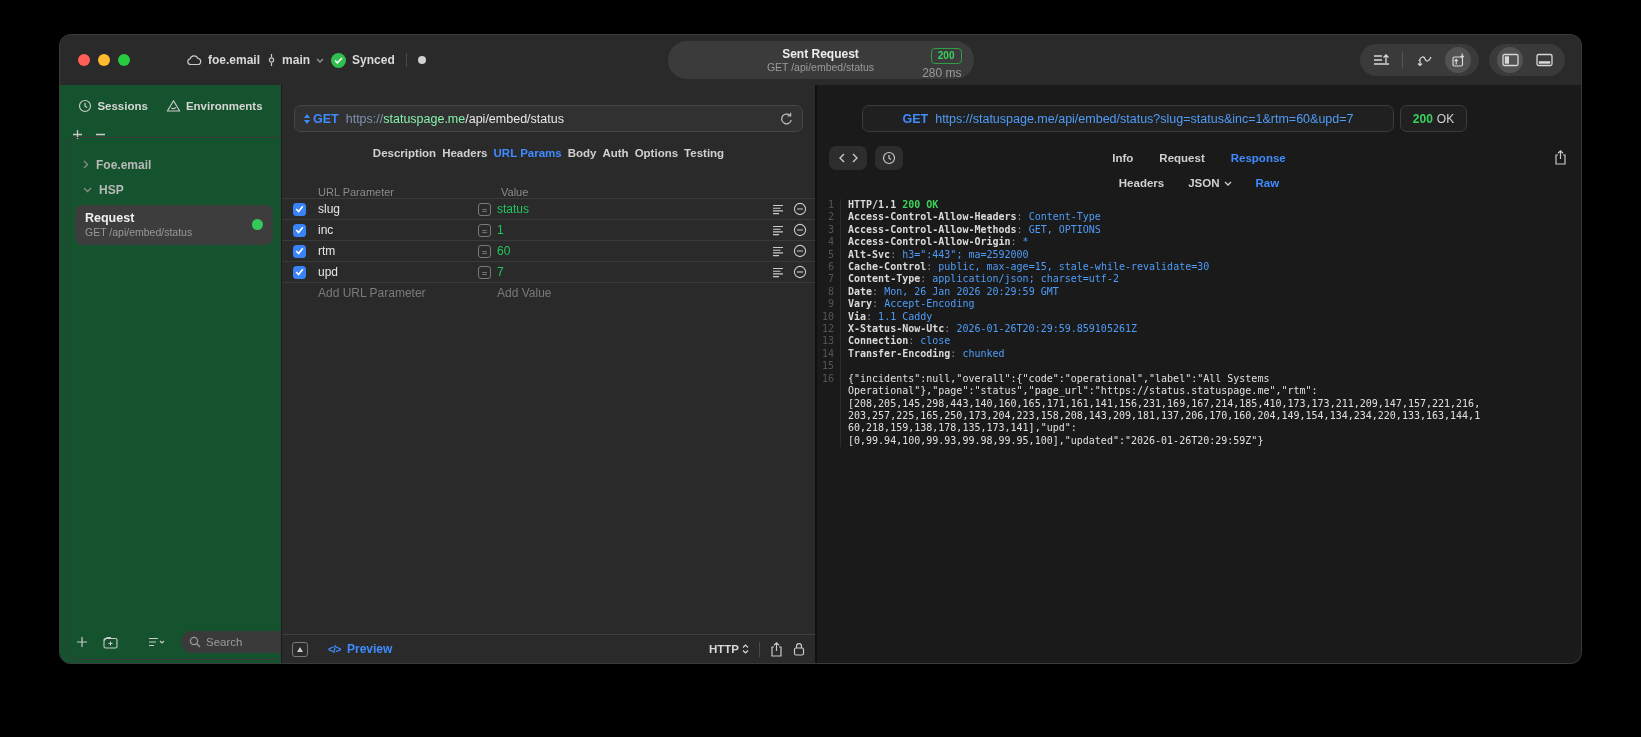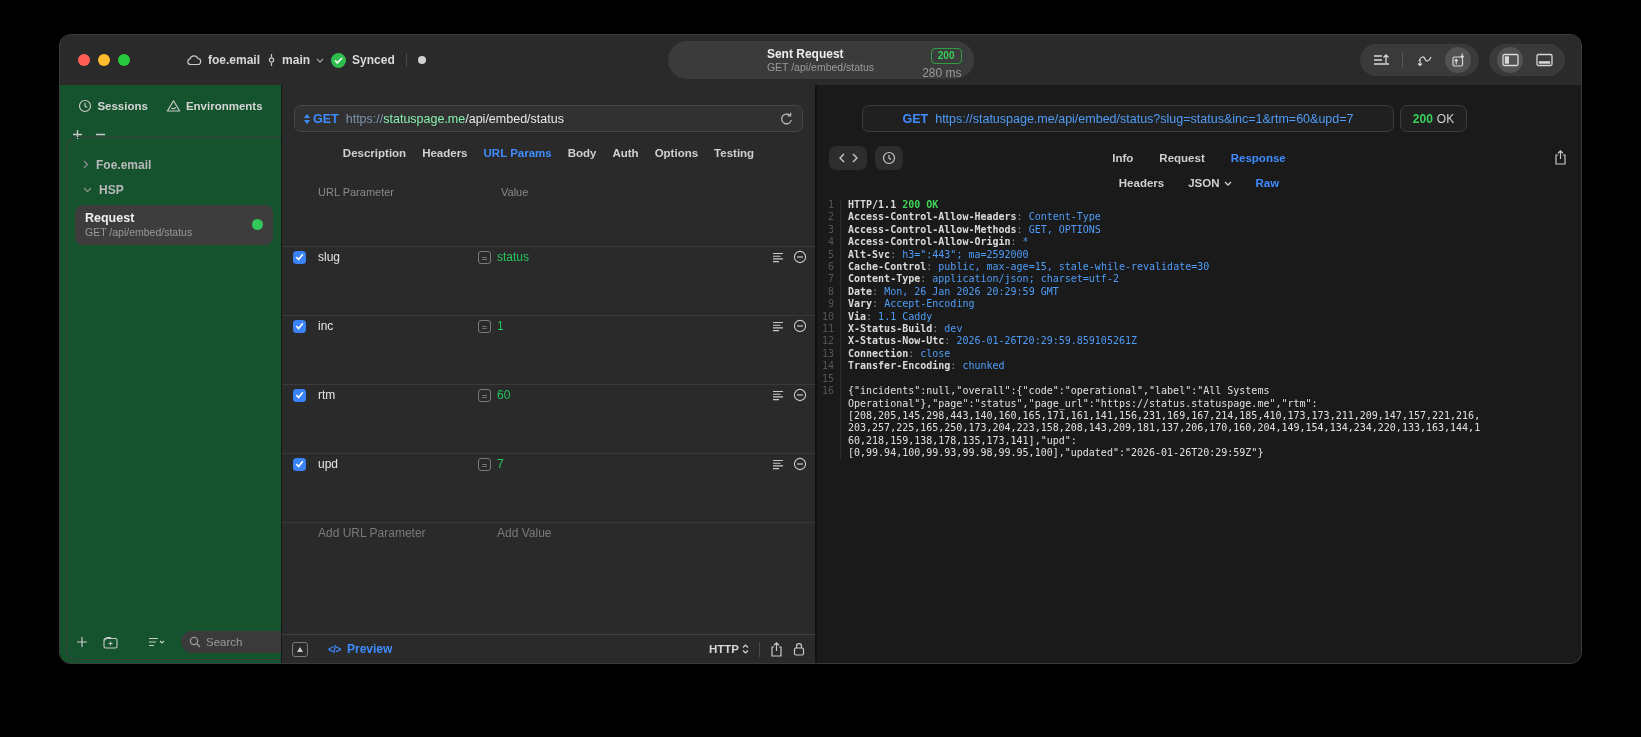--- a/index.html
+++ b/index.html
@@ -14,21 +14,21 @@
   .tl { width:12px; height:12px; border-radius:50%; }
   .tl.red{background:#ff5f57} .tl.yellow{background:#febc2e} .tl.green{background:#28c840}
   .tb-left { display:flex; align-items:center; gap:7px; margin-left:56px; color:#d9d9d9; font-size:12px; font-weight:600; }
   .tb-item { display:flex; align-items:center; gap:6px; }
   .tb-sep { width:1px; height:14px; background:#4a4a4a; margin:0 4px; }
   .tb-dot { width:8px; height:8px; border-radius:50%; background:#d2d2d2; }
   .icon { color:#c9c9c9; display:inline-flex; }
   .sync-check { width:15px; height:15px; border-radius:50%; background:#2fbf4f; display:flex; align-items:center; justify-content:center; }
   .center-pill { position:absolute; left:50%; top:6px; transform:translateX(-50%); width:306px; height:38px;
     background:#3b3b3b; border-radius:19px; display:flex; align-items:center; justify-content:center; }
-  .cp-main { text-align:left; }
+  .cp-main { text-align:center; }
   .cp-title { font-size:12px; font-weight:700; color:#ededed; line-height:14px; }
   .cp-sub { font-size:10.5px; color:#9a9a9a; line-height:12px; }
   .cp-right { position:absolute; right:12px; top:4px; text-align:right; }
   .cp-badge { display:inline-block; border:1px solid #2f9e44; color:#38d15b; font-size:10px; font-weight:700;
     padding:0 6px; border-radius:4px; line-height:14px; }
   .cp-time { font-size:12px; color:#9a9a9a; margin-top:2px; }
   .tb-right { position:absolute; right:16px; top:9px; display:flex; gap:10px; }
   .tb-group { background:#3a3a3a; border-radius:16px; height:32px; display:flex; align-items:center; padding:0 8px; gap:8px; }
   .tb-btn { width:26px; height:26px; display:flex; align-items:center; justify-content:center; border-radius:50%; color:#d8d8d8; }
   .tb-btn.active { background:#525252; }
@@ -63,28 +63,28 @@
   .url-bar { margin:20px 12px 0; height:27px; background:#313131; border:1px solid #474747; border-radius:7px;
     display:flex; align-items:center; padding:0 9px; font-size:12.5px; }
   .method-arrows { display:flex; flex-direction:column; gap:2px; margin-right:3px; }
   .tri-up { width:0; height:0; border-left:3px solid transparent; border-right:3px solid transparent; border-bottom:4px solid #3f8cff; }
   .tri-dn { width:0; height:0; border-left:3px solid transparent; border-right:3px solid transparent; border-top:4px solid #3f8cff; }
   .m-get { color:#3f8cff; font-weight:700; margin-right:7px; }
   .u-scheme { color:#7d93ad; }
   .u-host { color:#86efac; }
   .u-path { color:#e8e8e8; }
   .url-refresh { margin-left:auto; color:#b9b9b9; }
-  .req-tabs { margin-top:15px; display:flex; justify-content:center; gap:16px; }
+  .req-tabs { margin-top:15px; display:flex; justify-content:center; gap:6px; }
   .req-tab { font-size:11.5px; font-weight:600; color:#d0d0d0; cursor:default; }
   .req-tab.active { color:#3f8cff; }
   .ptable { margin-top:17px; }
   .ptable-head { height:22px; display:flex; align-items:flex-end; font-size:11px; color:#8a8a8a; }
   .col-name-h { margin-left:36px; }
   .col-val-h { position:absolute; left:219px; }
-  .prow { height:21px; display:flex; align-items:center; border-top:1px solid #3a3a3a; position:relative; font-size:12px;margin-top:48px; }
+  .prow { height:21px; display:flex; align-items:center; border-top:1px solid #3a3a3a; position:relative; font-size:12px; }
   .pcheck { position:absolute; left:11px; width:13px; height:13px; background:#3a82f7; border-radius:3.5px;
     display:flex; align-items:center; justify-content:center; }
   .pname { position:absolute; left:36px; color:#e6e6e6; }
   .eq-box { position:absolute; left:196px; width:13px; height:13px; border:1px solid #7a7a7a; border-radius:3px;
     color:#b5b5b5; font-size:9.5px; display:flex; align-items:center; justify-content:center; }
   .pval { position:absolute; left:215px; color:#22c55e; }
   .prow-icons { position:absolute; right:8px; display:flex; align-items:center; gap:9px; color:#8c8c8c; }
   .prow.addrow { color:#7a7a7a; }
   .add-name { position:absolute; left:36px; font-size:12px; }
   .add-val { position:absolute; left:215px; font-size:12px; }
@@ -543,21 +543,20 @@
           <div class="code-line"><span class="gutter">1</span><span><span class="tk-hn">HTTP/1.1 </span><span class="tk-g">200 OK</span></span></div>
           <div class="code-line"><span class="gutter">2</span><span><span class="tk-hn">Access-Control-Allow-Headers</span><span class="tk-pc">: </span><span class="tk-hv">Content-Type</span></span></div>
           <div class="code-line"><span class="gutter">3</span><span><span class="tk-hn">Access-Control-Allow-Methods</span><span class="tk-pc">: </span><span class="tk-hv">GET, OPTIONS</span></span></div>
           <div class="code-line"><span class="gutter">4</span><span><span class="tk-hn">Access-Control-Allow-Origin</span><span class="tk-pc">: </span><span class="tk-hv">*</span></span></div>
           <div class="code-line"><span class="gutter">5</span><span><span class="tk-hn">Alt-Svc</span><span class="tk-pc">: </span><span class="tk-hv">h3=":443"; ma=2592000</span></span></div>
           <div class="code-line"><span class="gutter">6</span><span><span class="tk-hn">Cache-Control</span><span class="tk-pc">: </span><span class="tk-hv">public, max-age=15, stale-while-revalidate=30</span></span></div>
           <div class="code-line"><span class="gutter">7</span><span><span class="tk-hn">Content-Type</span><span class="tk-pc">: </span><span class="tk-hv">application/json; charset=utf-2</span></span></div>
           <div class="code-line"><span class="gutter">8</span><span><span class="tk-hn">Date</span><span class="tk-pc">: </span><span class="tk-hv">Mon, 26 Jan 2026 20:29:59 GMT</span></span></div>
           <div class="code-line"><span class="gutter">9</span><span><span class="tk-hn">Vary</span><span class="tk-pc">: </span><span class="tk-hv">Accept-Encoding</span></span></div>
           <div class="code-line"><span class="gutter">10</span><span><span class="tk-hn">Via</span><span class="tk-pc">: </span><span class="tk-hv">1.1 Caddy</span></span></div>
-          <div class="code-line"><span class="gutter">11</span><span><span class="tk-hn">X-Status-Build</span><span class="tk-pc">: </span><span class="tk-hv">dev</span></span></div>
           <div class="code-line"><span class="gutter">12</span><span><span class="tk-hn">X-Status-Now-Utc</span><span class="tk-pc">: </span><span class="tk-hv">2026-01-26T20:29:59.859105261Z</span></span></div>
           <div class="code-line"><span class="gutter">13</span><span><span class="tk-hn">Connection</span><span class="tk-pc">: </span><span class="tk-hv">close</span></span></div>
           <div class="code-line"><span class="gutter">14</span><span><span class="tk-hn">Transfer-Encoding</span><span class="tk-pc">: </span><span class="tk-hv">chunked</span></span></div>
           <div class="code-line"><span class="gutter">15</span><span></span></div>
           <div class="code-line"><span class="gutter">16</span><span><span class="tk-w">{"incidents":null,"overall":{"code":"operational","label":"All Systems</span></span></div>
           <div class="code-line"><span class="gutter"></span><span><span class="tk-w">Operational"},"page":"status","page_url":"https://status.statuspage.me","rtm":</span></span></div>
           <div class="code-line"><span class="gutter"></span><span><span class="tk-w">[208,205,145,298,443,140,160,165,171,161,141,156,231,169,167,214,185,410,173,173,211,209,147,157,221,216,</span></span></div>
           <div class="code-line"><span class="gutter"></span><span><span class="tk-w">203,257,225,165,250,173,204,223,158,208,143,209,181,137,206,170,160,204,149,154,134,234,220,133,163,144,1</span></span></div>
           <div class="code-line"><span class="gutter"></span><span><span class="tk-w">60,218,159,138,178,135,173,141],"upd":</span></span></div>
           <div class="code-line"><span class="gutter"></span><span><span class="tk-w">[0,99.94,100,99.93,99.98,99.95,100],"updated":"2026-01-26T20:29:59Z"}</span></span></div>

